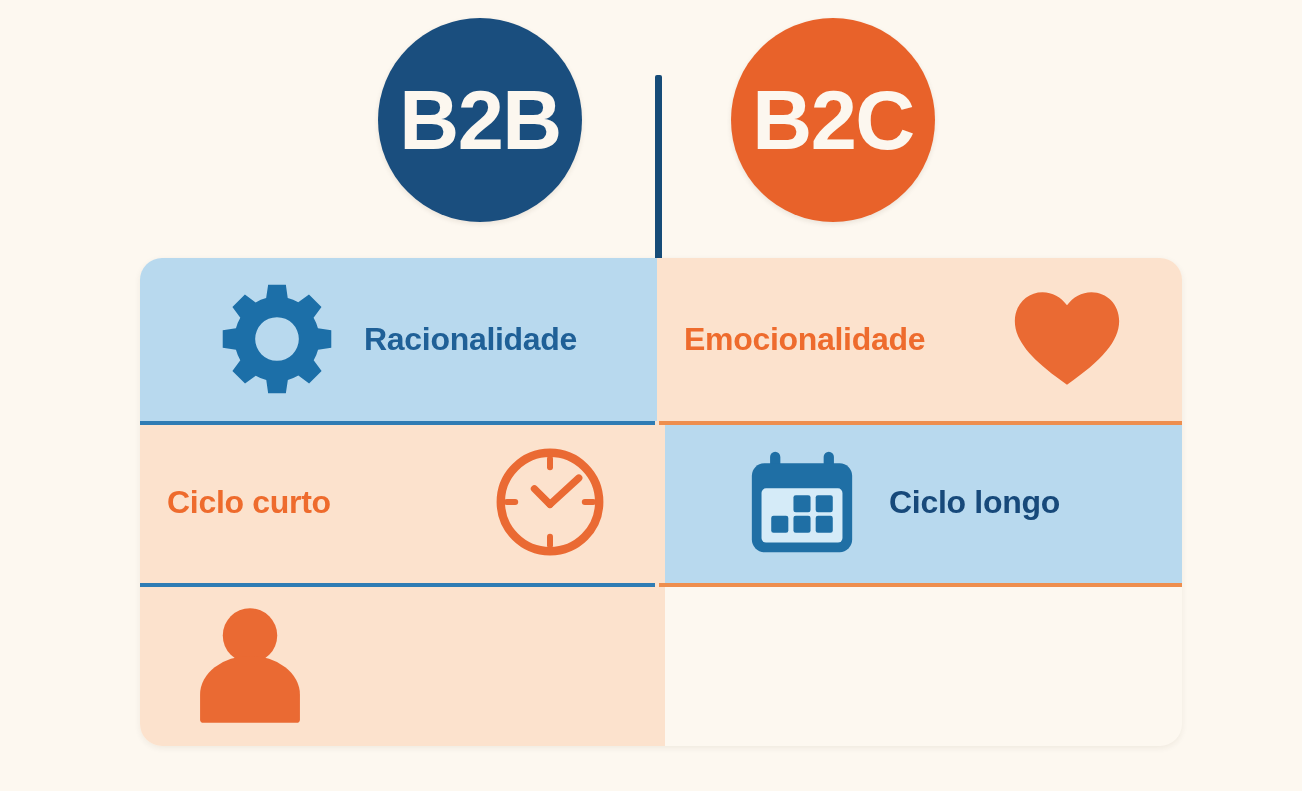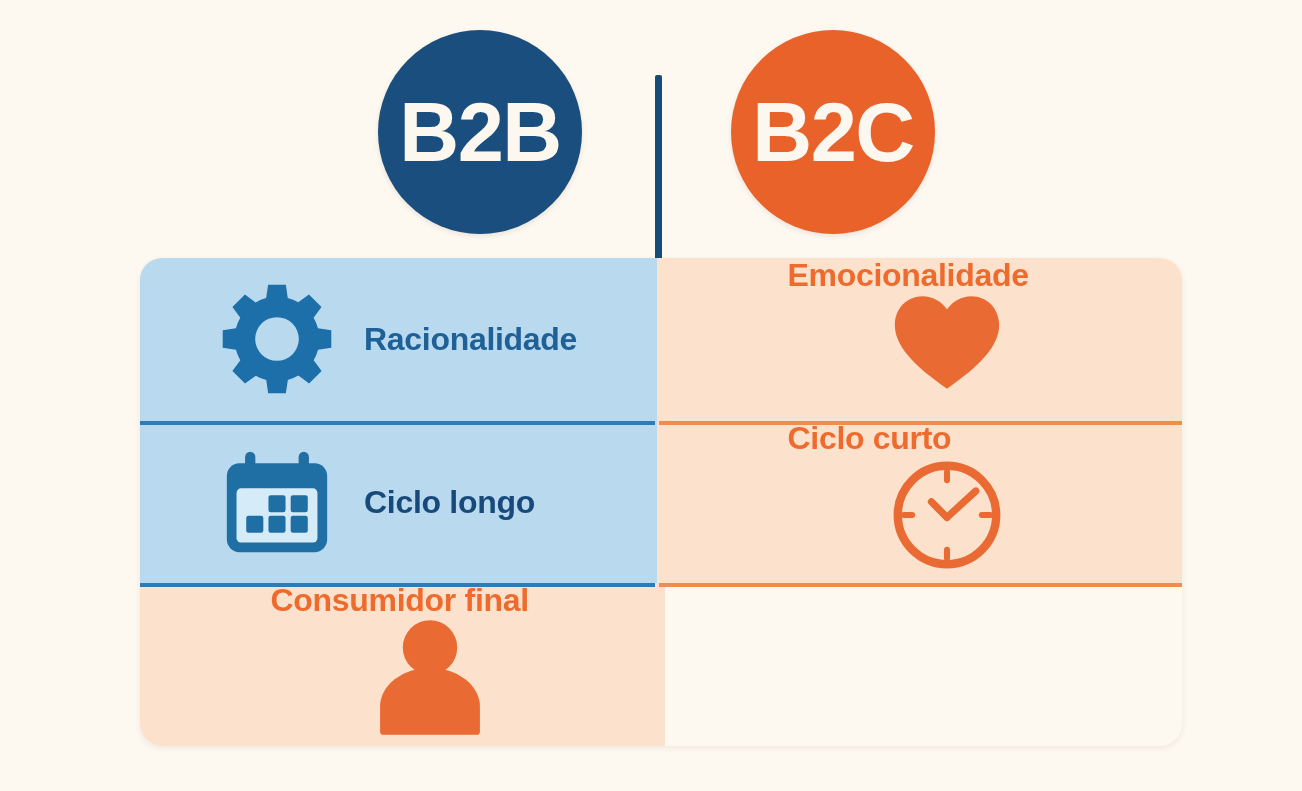--- a/index.html
+++ b/index.html
@@ -20,21 +20,20 @@
     background: #fdf8f0;
   }
 
   
   .header-zone {
     position: absolute;
     left: 0;
     top: 0;
     width: 1302px;
     height: 258px;
-    margin-top: 12px;
   }
   .badge {
     position: absolute;
     top: 18px;
     width: 204px;
     height: 204px;
     border-radius: 50%;
     display: flex;
     align-items: center;
     justify-content: center;
@@ -116,22 +115,21 @@
   .cell-left {
     width: 517px;
     background: #b8d9ee;
     justify-content: flex-start;
     padding-left: 72px;
   }
   .cell-right {
     width: 525px;
     background: #fce2cd;
     justify-content: flex-start;
-    padding-left: 36px;
-    flex-direction: column;
+    padding-left: 27px;
   }
 
   .icon-slot {
     display: flex;
     align-items: center;
     justify-content: center;
     flex: 0 0 auto;
   }
   .icon-slot-left  { width: 130px; margin-right: 22px; }
   .icon-slot-right { width: 130px; margin-left: 18px; }
@@ -185,59 +183,58 @@
         <span class="row-label label-orange right-text">Emocionalidade</span>
         <span class="icon-slot icon-slot-right">
           <svg width="110" height="100" viewBox="0 0 100 92" aria-hidden="true">
             <path fill="#ea6a33" d="M50 88 C18 66 2 48 2 29.5 C2 14 13.5 3 27.5 3 C36.5 3 44.5 7.5 50 15 C55.5 7.5 63.5 3 72.5 3 C86.5 3 98 14 98 29.5 C98 48 82 66 50 88 Z"></path>
           </svg>
         </span>
       </div>
     </div>
 
     <div class="row">
+
+      <div class="cell cell-right">
+        <span class="row-label label-orange right-text">Ciclo curto</span>
+        <span class="icon-slot icon-slot-right">
+          <svg width="120" height="120" viewBox="0 0 100 100" aria-hidden="true">
+            <circle cx="50" cy="50" r="41" fill="none" stroke="#ea6a33" stroke-width="7"></circle>
+            <line x1="50" y1="14" x2="50" y2="21" stroke="#ea6a33" stroke-width="5" stroke-linecap="round"></line>
+            <line x1="50" y1="79" x2="50" y2="86" stroke="#ea6a33" stroke-width="5" stroke-linecap="round"></line>
+            <line x1="14" y1="50" x2="21" y2="50" stroke="#ea6a33" stroke-width="5" stroke-linecap="round"></line>
+            <line x1="79" y1="50" x2="86" y2="50" stroke="#ea6a33" stroke-width="5" stroke-linecap="round"></line>
+            <line x1="50" y1="52" x2="37" y2="39" stroke="#ea6a33" stroke-width="6" stroke-linecap="round"></line>
+            <line x1="50" y1="52" x2="74" y2="30" stroke="#ea6a33" stroke-width="6" stroke-linecap="round"></line>
+          </svg>
+        </span>
+      </div>
 
       <div class="cell cell-left">
         <span class="icon-slot icon-slot-left">
           <svg width="114" height="114" viewBox="0 0 100 100" aria-hidden="true">
             <rect x="22" y="6" width="9" height="22" rx="4.5" fill="#1f6fa5"></rect>
             <rect x="69" y="6" width="9" height="22" rx="4.5" fill="#1f6fa5"></rect>
             <rect x="6" y="16" width="88" height="78" rx="11" fill="#1f6fa5"></rect>
             <rect x="14.5" y="38" width="71" height="47.5" rx="4" fill="#d5ebf8"></rect>
             <rect x="23" y="62" width="15" height="15" rx="2" fill="#1f6fa5"></rect>
             <rect x="42.5" y="62" width="15" height="15" rx="2" fill="#1f6fa5"></rect>
             <rect x="62" y="62" width="15" height="15" rx="2" fill="#1f6fa5"></rect>
             <rect x="42.5" y="44" width="15" height="15" rx="2" fill="#1f6fa5"></rect>
             <rect x="62" y="44" width="15" height="15" rx="2" fill="#1f6fa5"></rect>
           </svg>
         </span>
         <span class="row-label label-navy left-text">Ciclo longo</span>
       </div>
+    </div>
+
+    <div class="row">
+
 
       <div class="cell cell-right">
-        <span class="row-label label-orange right-text">Ciclo curto</span>
-        <span class="icon-slot icon-slot-right">
-          <svg width="120" height="120" viewBox="0 0 100 100" aria-hidden="true">
-            <circle cx="50" cy="50" r="41" fill="none" stroke="#ea6a33" stroke-width="7"></circle>
-            <line x1="50" y1="14" x2="50" y2="21" stroke="#ea6a33" stroke-width="5" stroke-linecap="round"></line>
-            <line x1="50" y1="79" x2="50" y2="86" stroke="#ea6a33" stroke-width="5" stroke-linecap="round"></line>
-            <line x1="14" y1="50" x2="21" y2="50" stroke="#ea6a33" stroke-width="5" stroke-linecap="round"></line>
-            <line x1="79" y1="50" x2="86" y2="50" stroke="#ea6a33" stroke-width="5" stroke-linecap="round"></line>
-            <line x1="50" y1="52" x2="37" y2="39" stroke="#ea6a33" stroke-width="6" stroke-linecap="round"></line>
-            <line x1="50" y1="52" x2="74" y2="30" stroke="#ea6a33" stroke-width="6" stroke-linecap="round"></line>
-          </svg>
-        </span>
-      </div>
-    </div>
-
-    <div class="row">
-
-
-      <div class="cell cell-right">
-        <span class="row-label label-orange right-text label-center">Consumidor final</span>
         <span class="icon-slot icon-slot-right">
           <svg width="112" height="118" viewBox="0 0 96 104" aria-hidden="true">
             <circle cx="48" cy="26" r="24" fill="#ea6a33"></circle>
             <path fill="#ea6a33" d="M4 100 V78 a44 34 0 0 1 88 0 V100 a3 3 0 0 1-3 3 H7 a3 3 0 0 1-3-3 Z"></path>
           </svg>
         </span>
       </div>
     </div>
 
   </div>

